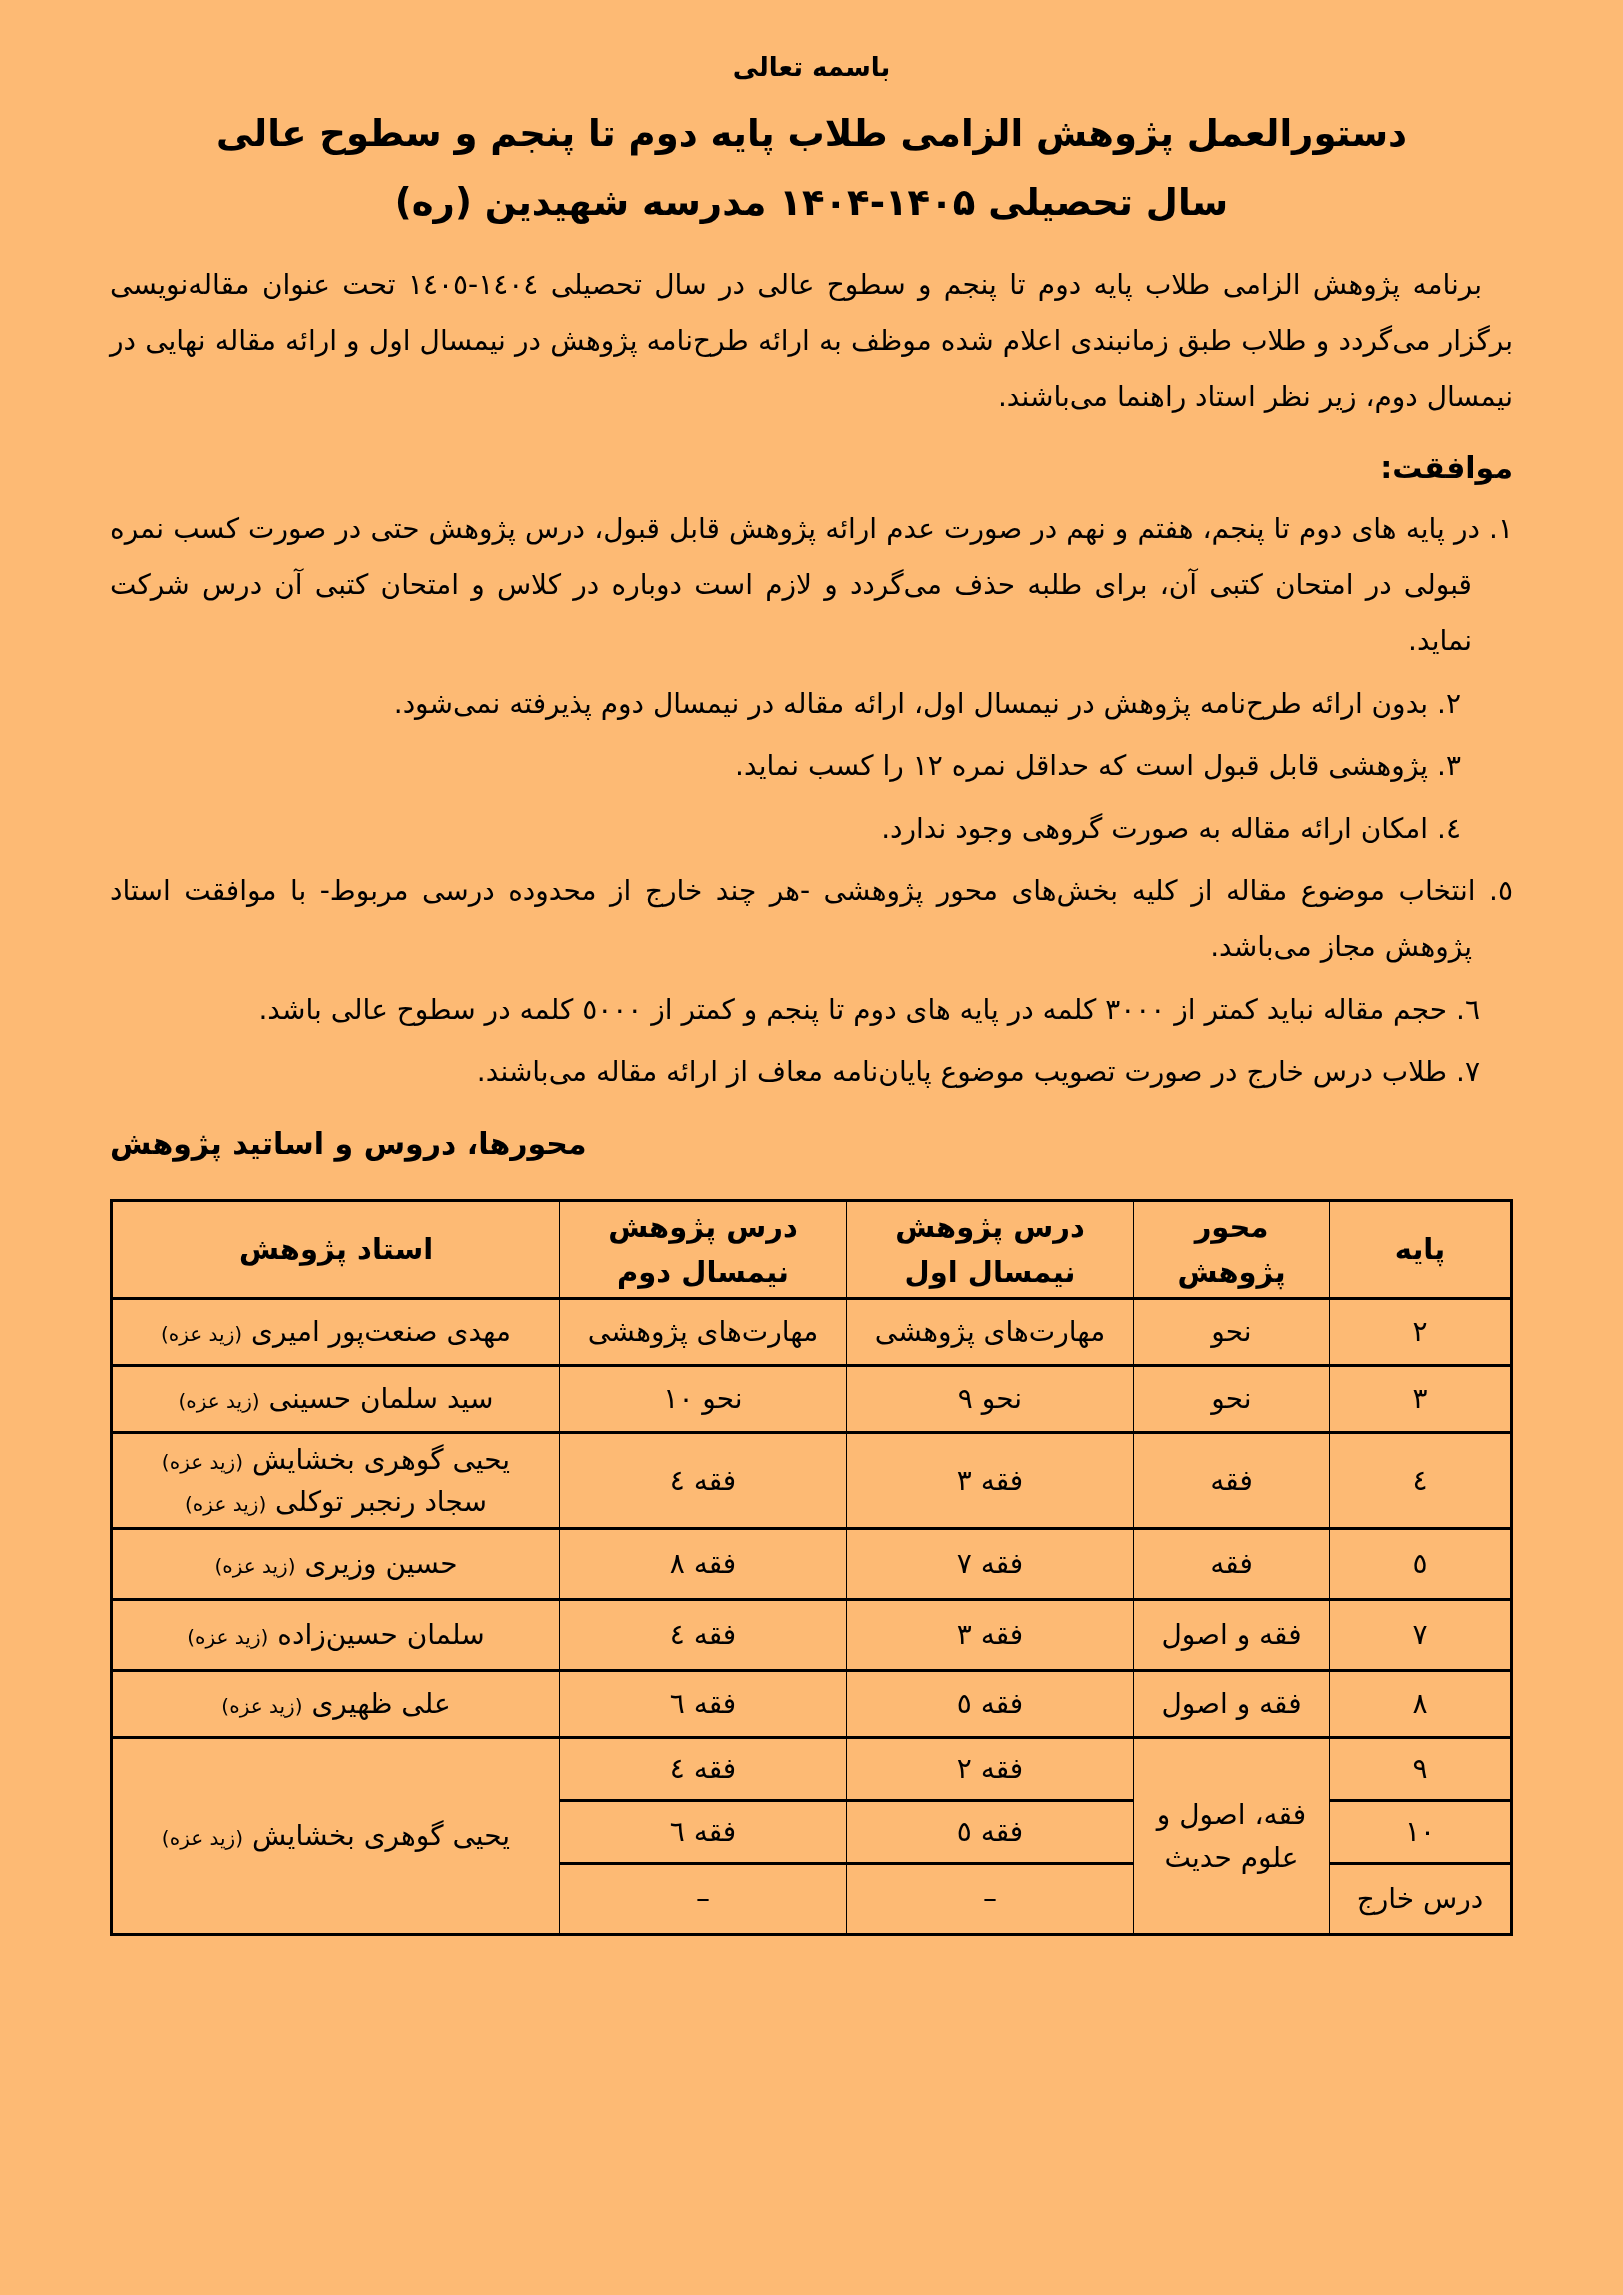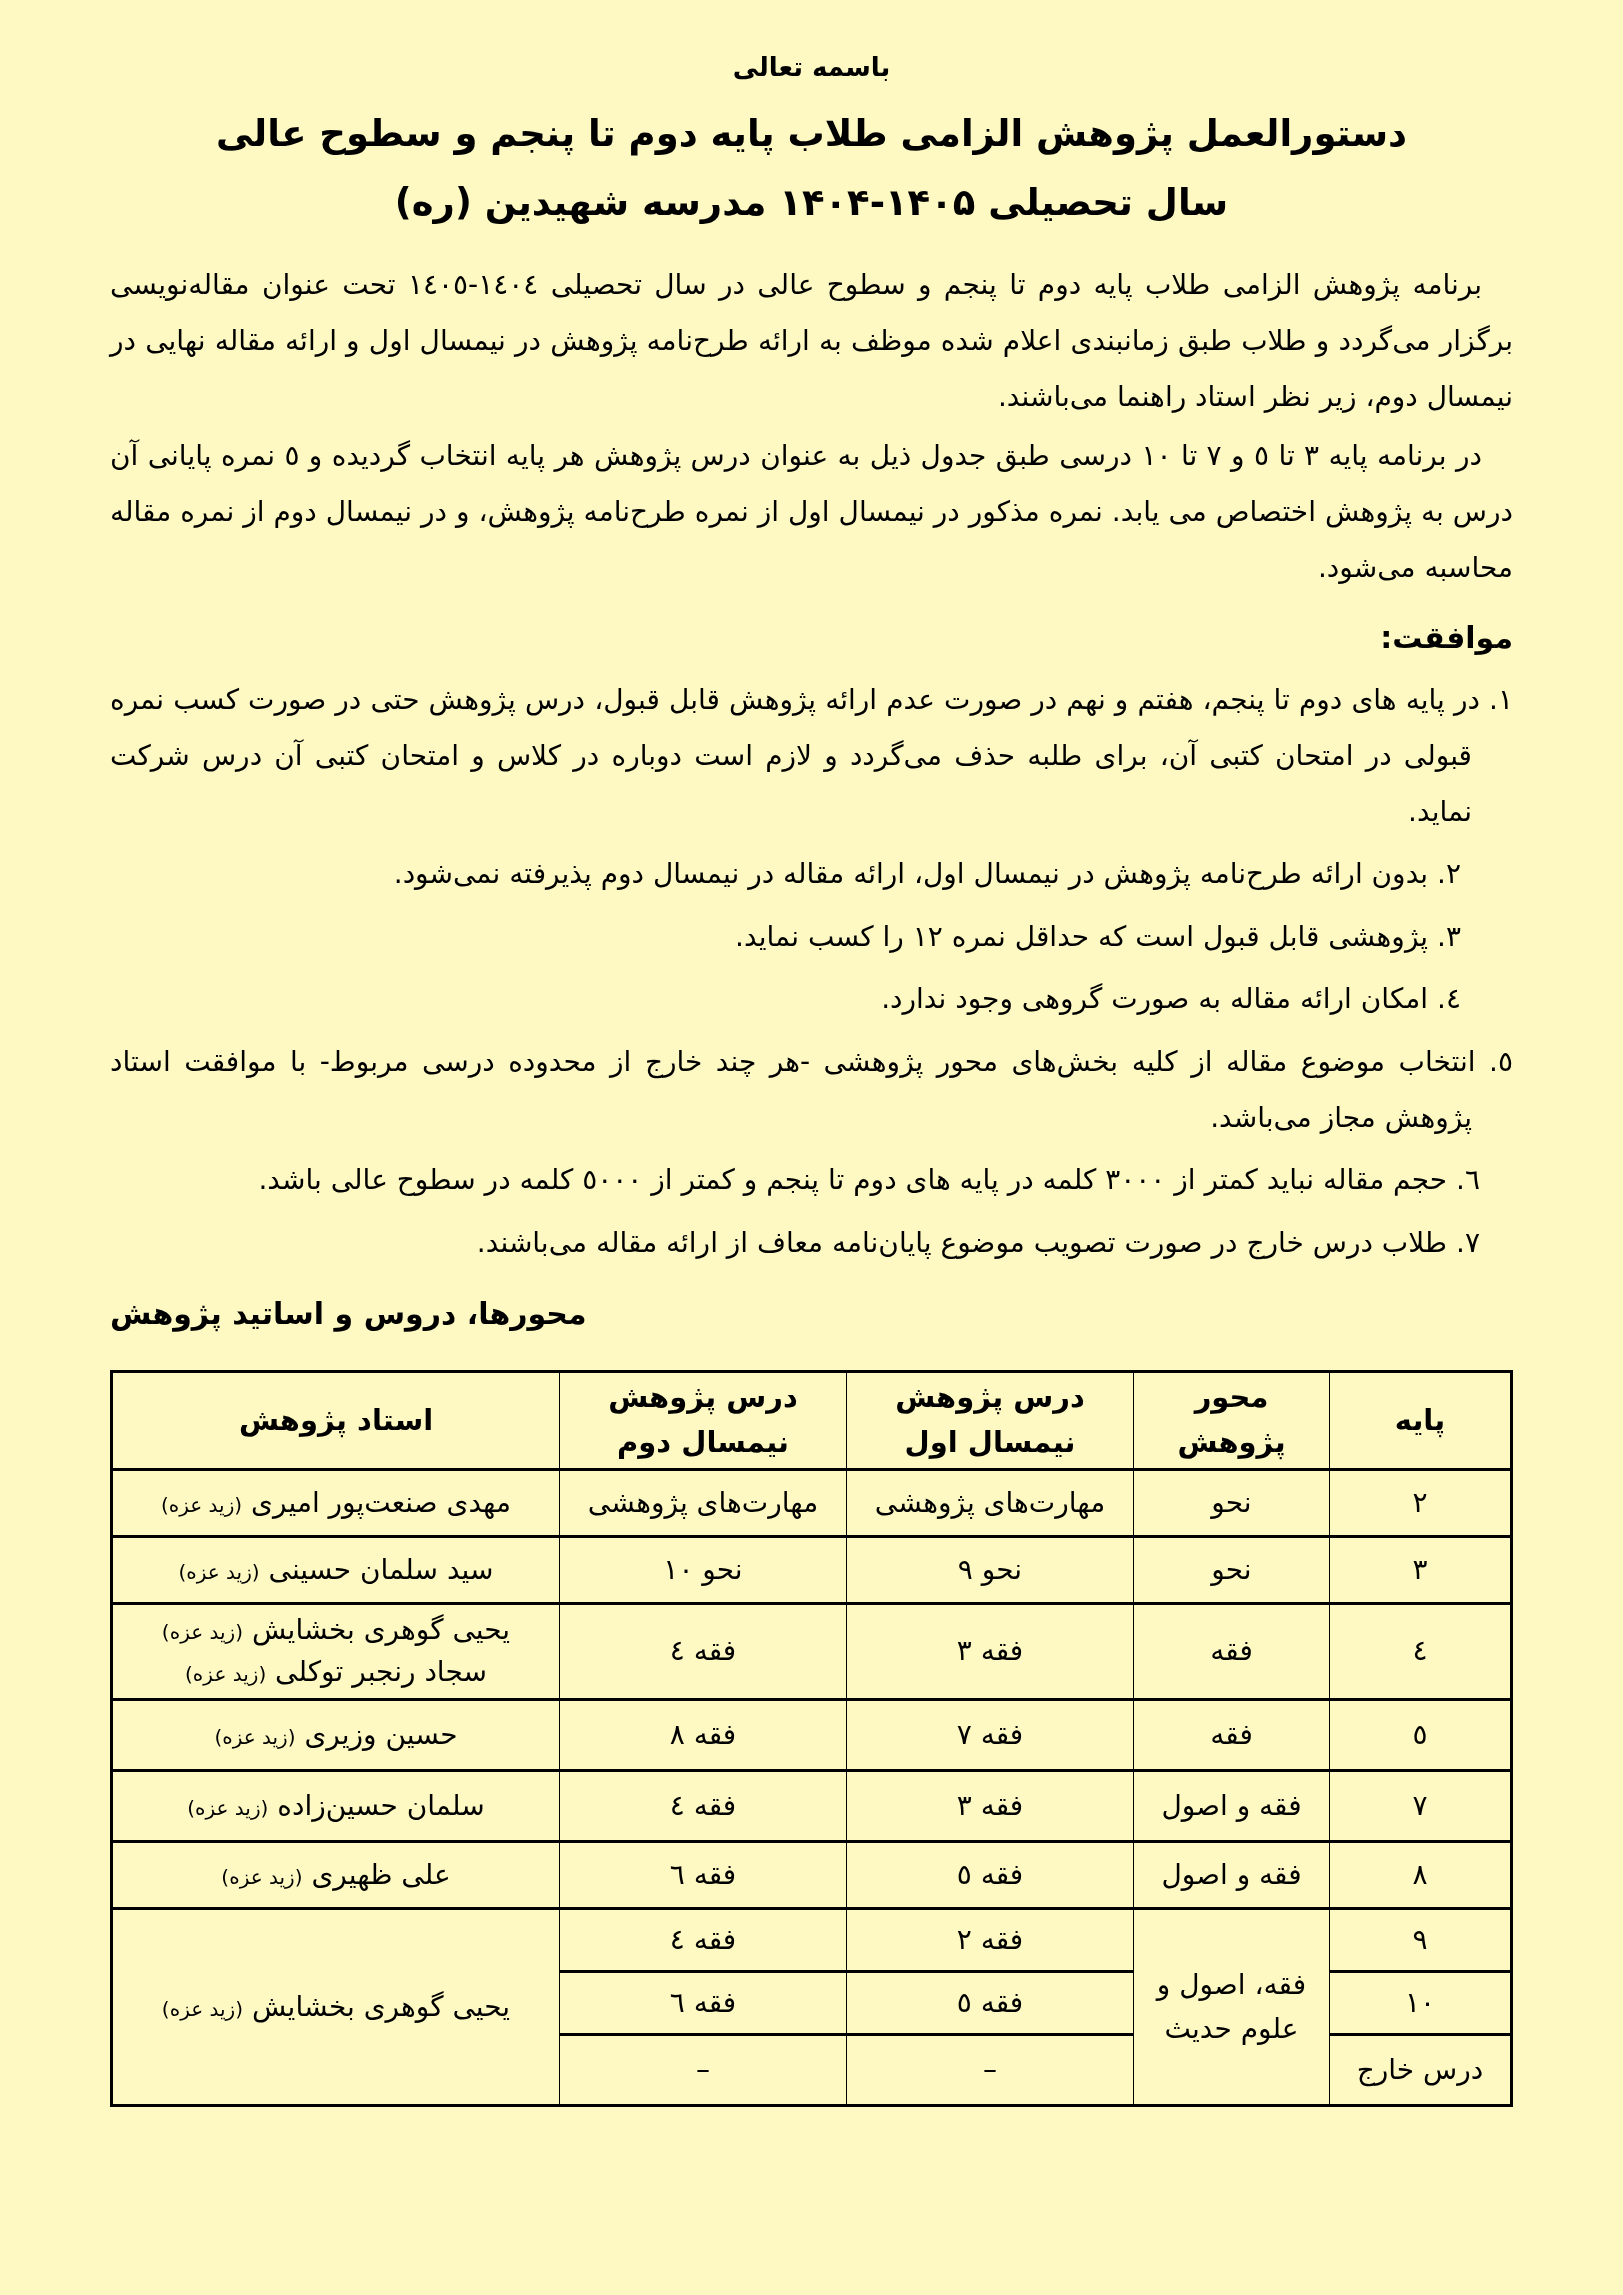--- a/index.html
+++ b/index.html
@@ -6,21 +6,21 @@
   html,body { background:#ffffff; }
   body {
     font-family:"DejaVu Sans", sans-serif;
     color:#000;
     direction:rtl;
   }
   .page {
     width:1623px;
     min-height:2295px;
     margin:0 auto;
-    background:#fef9c3;
+    background:#fdba74;
     padding:51px 110px 33px 110px;
     direction:rtl;
   }
   .besmeleh {
     text-align:center;
     font-size:26px;
     font-weight:bold;
     line-height:1.3;
   }
   .doc-title {
@@ -110,21 +110,20 @@
   <div class="besmeleh">باسمه تعالی</div>
 
   <div class="doc-title">
     <span class="hline">دستورالعمل پژوهش الزامی طلاب پایه دوم تا پنجم و سطوح عالی</span>
     <span class="hline"><span>سال تحصیلی </span><span class="years-ltr">۱۴۰۴-۱۴۰۵</span><span> مدرسه شهیدین (ره)</span></span>
   </div>
 
   <p class="para"><span>برنامه پژوهش الزامی طلاب پایه دوم تا پنجم و سطوح عالی در سال تحصیلی </span><span class="years-ltr">١٤٠٤-١٤٠٥</span><span> تحت عنوان مقاله‌نویسی برگزار می‌گردد و طلاب طبق زمانبندی اعلام شده موظف به ارائه طرح‌نامه پژوهش در نیمسال اول و ارائه مقاله نهایی در نیمسال دوم، زیر نظر استاد راهنما می‌باشند.</span></p>
 
 
-  <p class="para">در برنامه پایه ٣ تا ٥ و ٧ تا ١٠ درسی طبق جدول ذیل به عنوان درس پژوهش هر پایه انتخاب گردیده و ٥ نمره پایانی آن درس به پژوهش اختصاص می یابد. نمره مذکور در نیمسال اول از نمره طرح‌نامه پژوهش، و در نیمسال دوم از نمره مقاله محاسبه می‌شود.</p>
 
   <div class="notes-heading">موافقت:</div>
 
   <div class="note">
     <span class="marker">١.</span>
     <span class="ntext">در پایه های دوم تا پنجم، هفتم و نهم در صورت عدم ارائه پژوهش قابل قبول، درس پژوهش حتی در صورت کسب نمره قبولی در امتحان کتبی آن، برای طلبه حذف می‌گردد و لازم است دوباره در کلاس و امتحان کتبی آن درس شرکت نماید.</span>
   </div>
   <div class="note indent-a">
     <span class="marker">٢.</span>
     <span class="ntext">بدون ارائه طرح‌نامه پژوهش در نیمسال اول، ارائه مقاله در نیمسال دوم پذیرفته نمی‌شود.</span>

